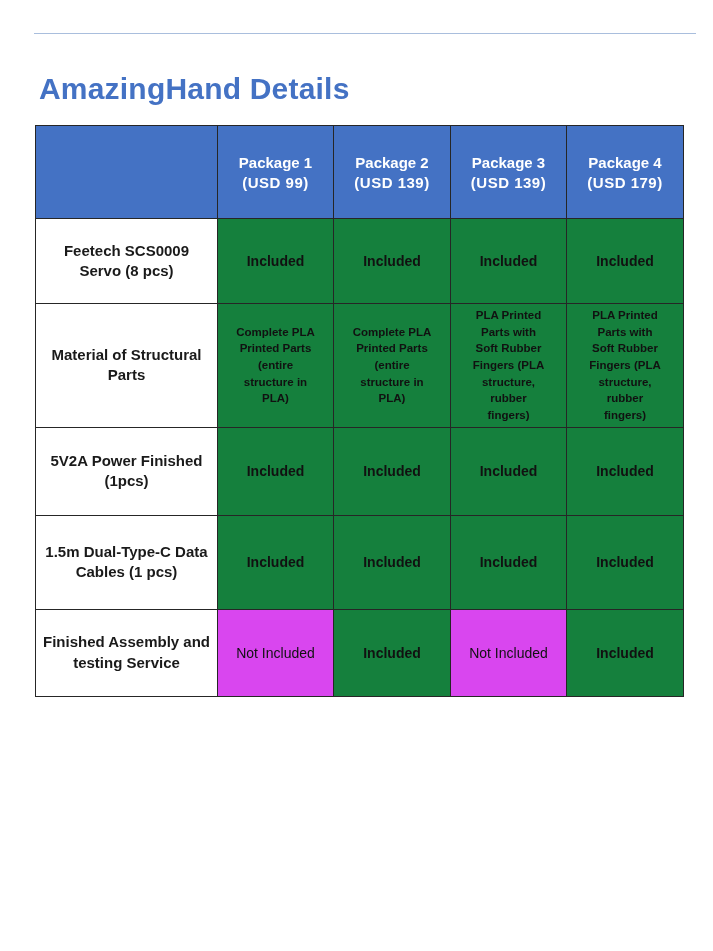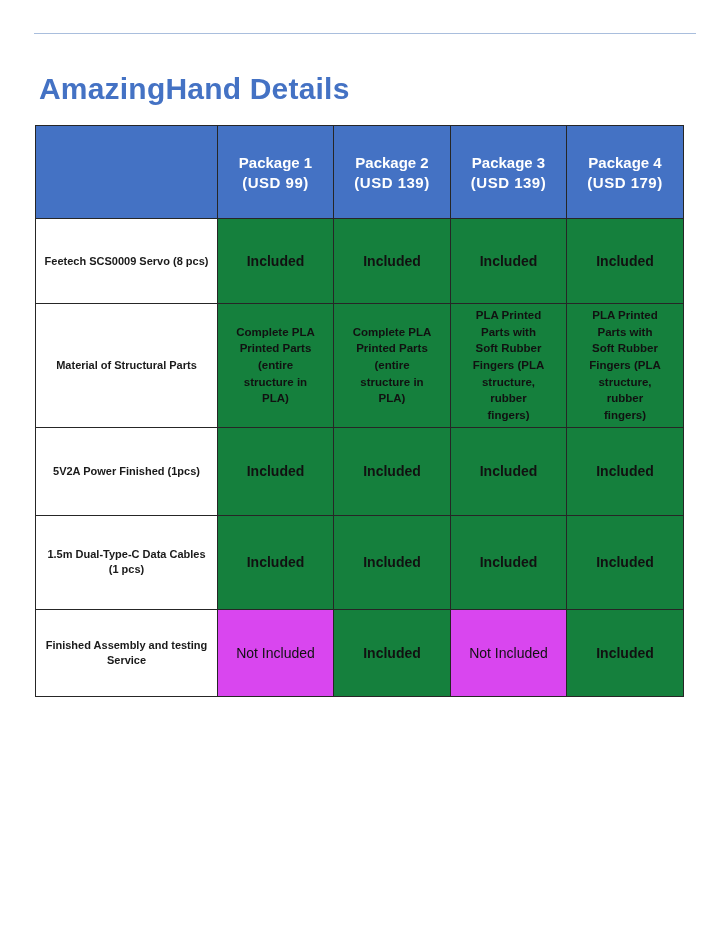--- a/index.html
+++ b/index.html
@@ -48,21 +48,21 @@
   tr.r-6 { height: 87px; }
   th.hdr {
     background: #4472c4;
     color: #ffffff;
     font-size: 15px;
     font-weight: bold;
   }
   th.hdr .pkg-price { margin-top: 3px; letter-spacing: 0.5px; }
   th.row-label {
     background: #ffffff;
-    font-size: 11px;
+    font-size: 15px;
     font-weight: bold;
     color: #1a1a1a;
     line-height: 1.35;
   }
   td.pkg {
     font-size: 14px;
     color: #111111;
     line-height: 1.3;
   }
   td.pkg.small { font-size: 11.5px; line-height: 1.45; padding: 3px 18px; }

